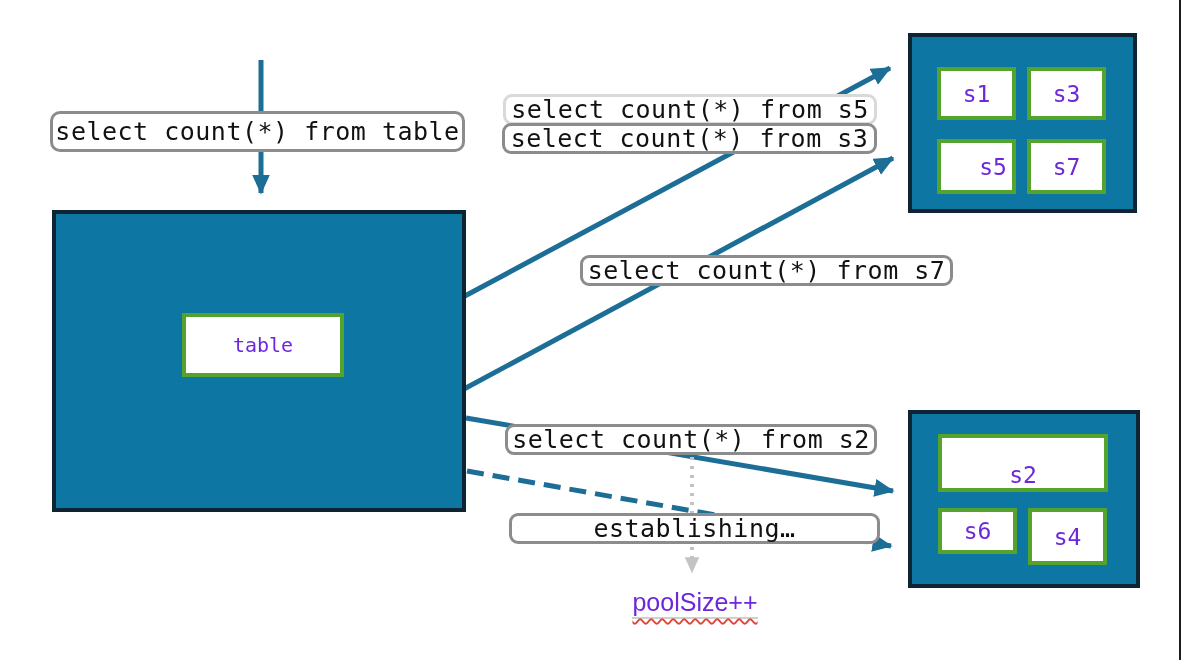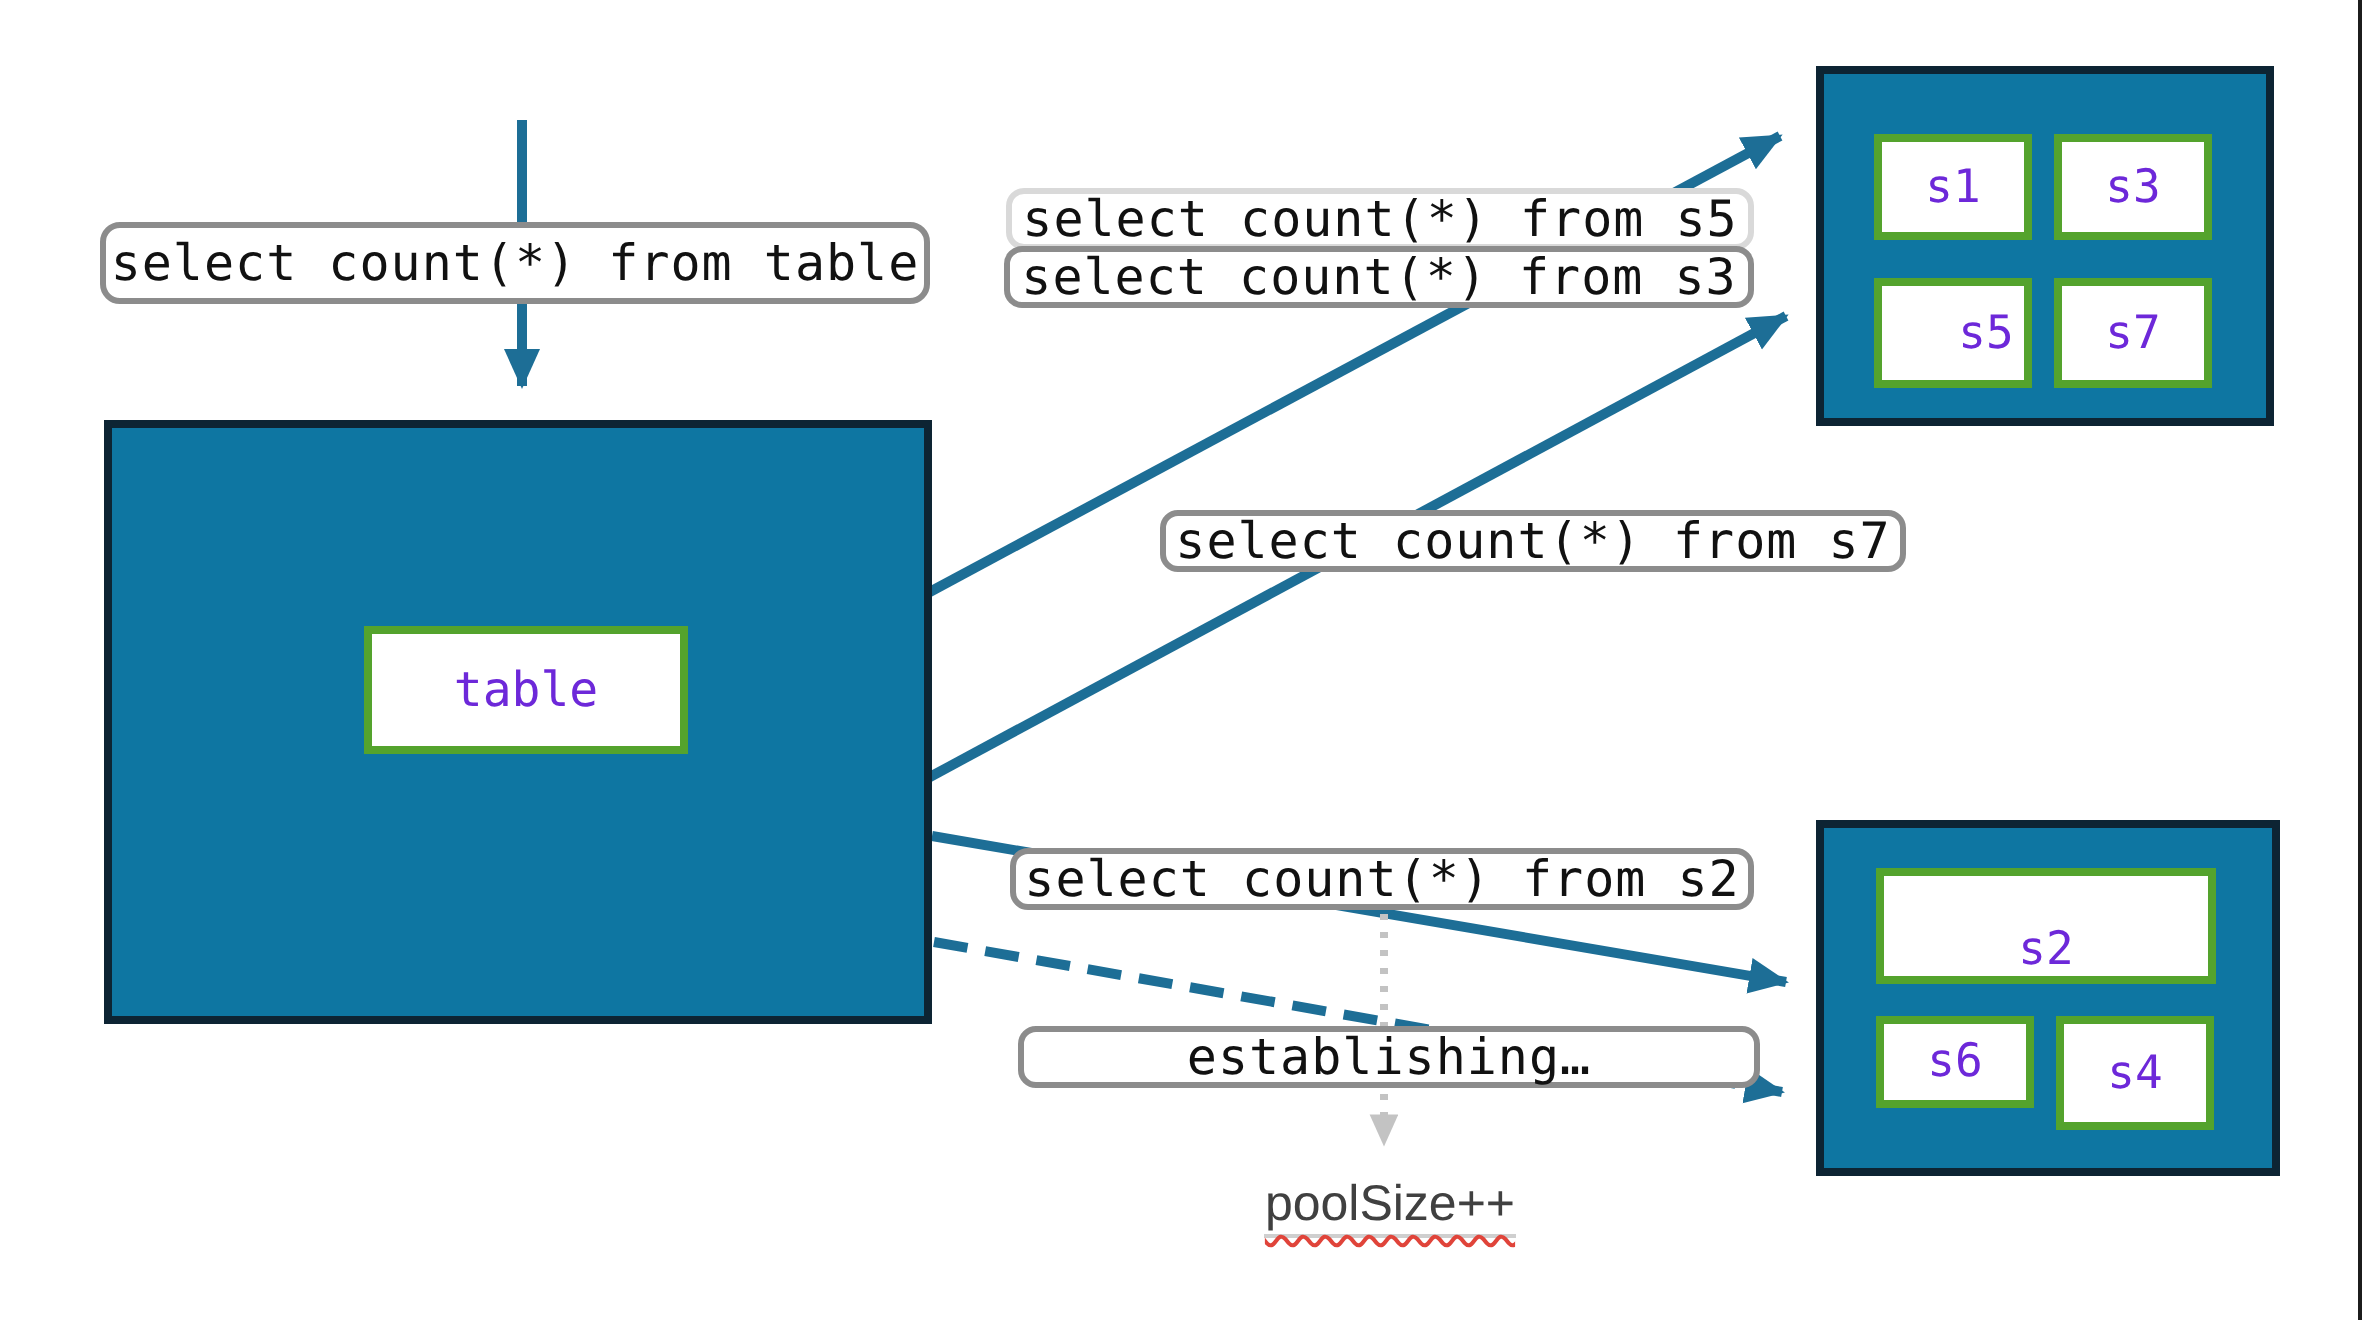--- a/index.html
+++ b/index.html
@@ -47,32 +47,32 @@
     border: 4px solid #54a32d;
     display: flex;
     align-items: center;
     justify-content: center;
     font-size: 23px;
     color: #6d28d9;
   }
   #main-table-label {
     left: 126px; top: 99px;
     width: 162px; height: 64px;
-    font-size: 24px;
+    font-size: 20px;
   }
   
   #pool-size-note {
     position: absolute;
     left: 560px; top: 588px;
     width: 270px;
     text-align: center;
     z-index: 3;
     font-family: "Liberation Sans", sans-serif;
     font-size: 25px;
-    color: #404040;
+    color: #6d28d9;
     text-decoration: underline wavy #e0443a;
     text-decoration-thickness: 2px;
     text-underline-offset: 7px;
   }
   #pool-size-note .inner {
     border-bottom: 2px solid #cfcfcf;
     padding-bottom: 1px;
   }
   
   #slide-edge {

